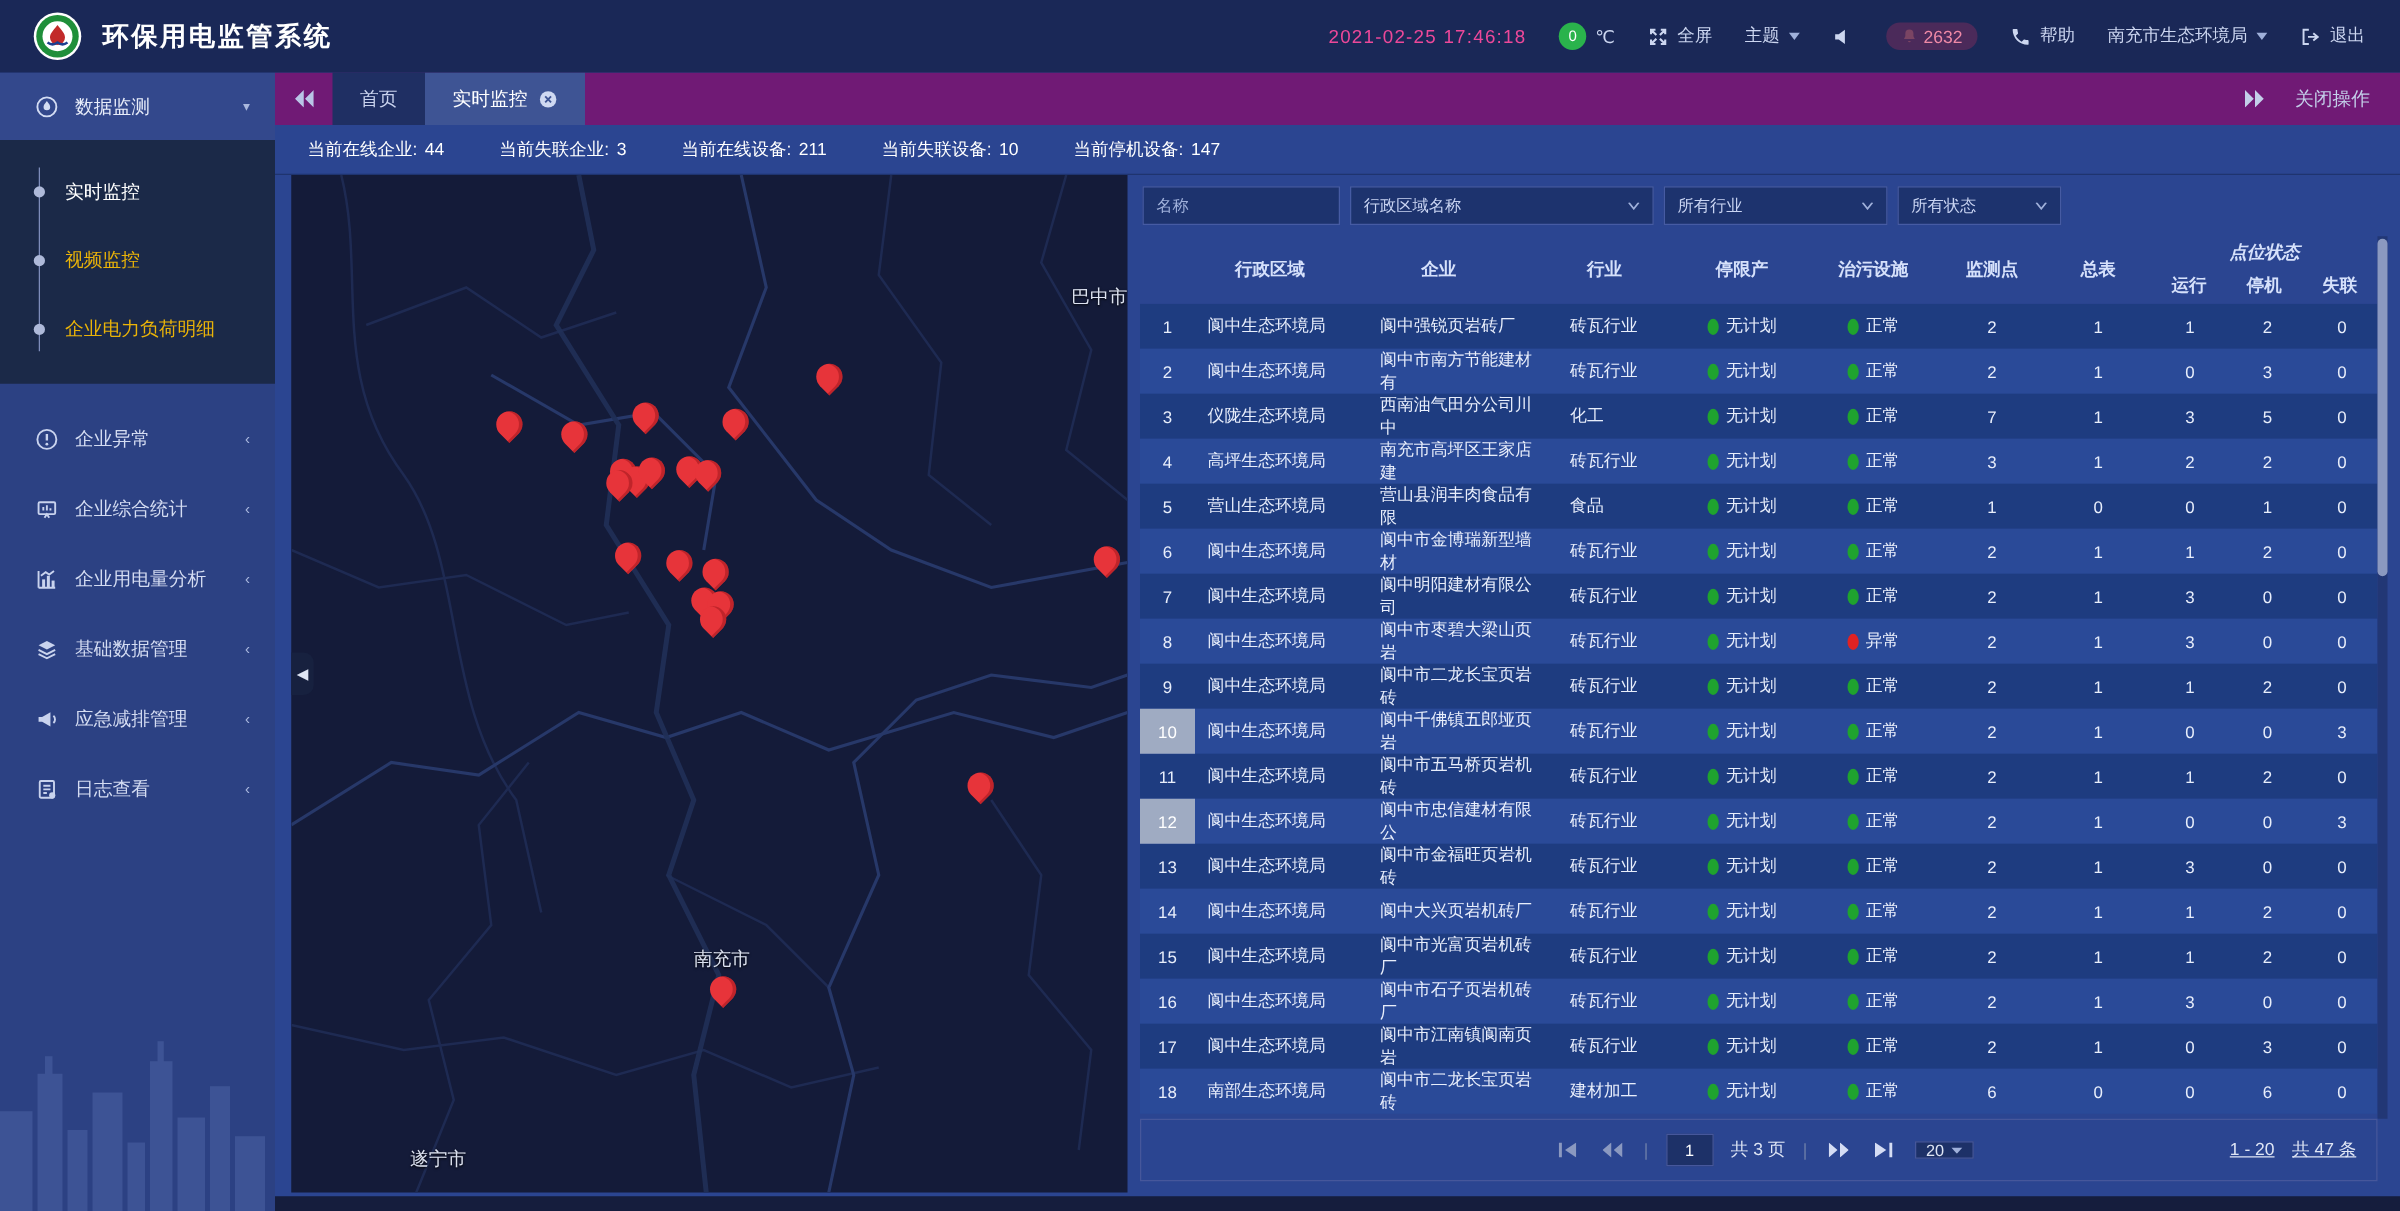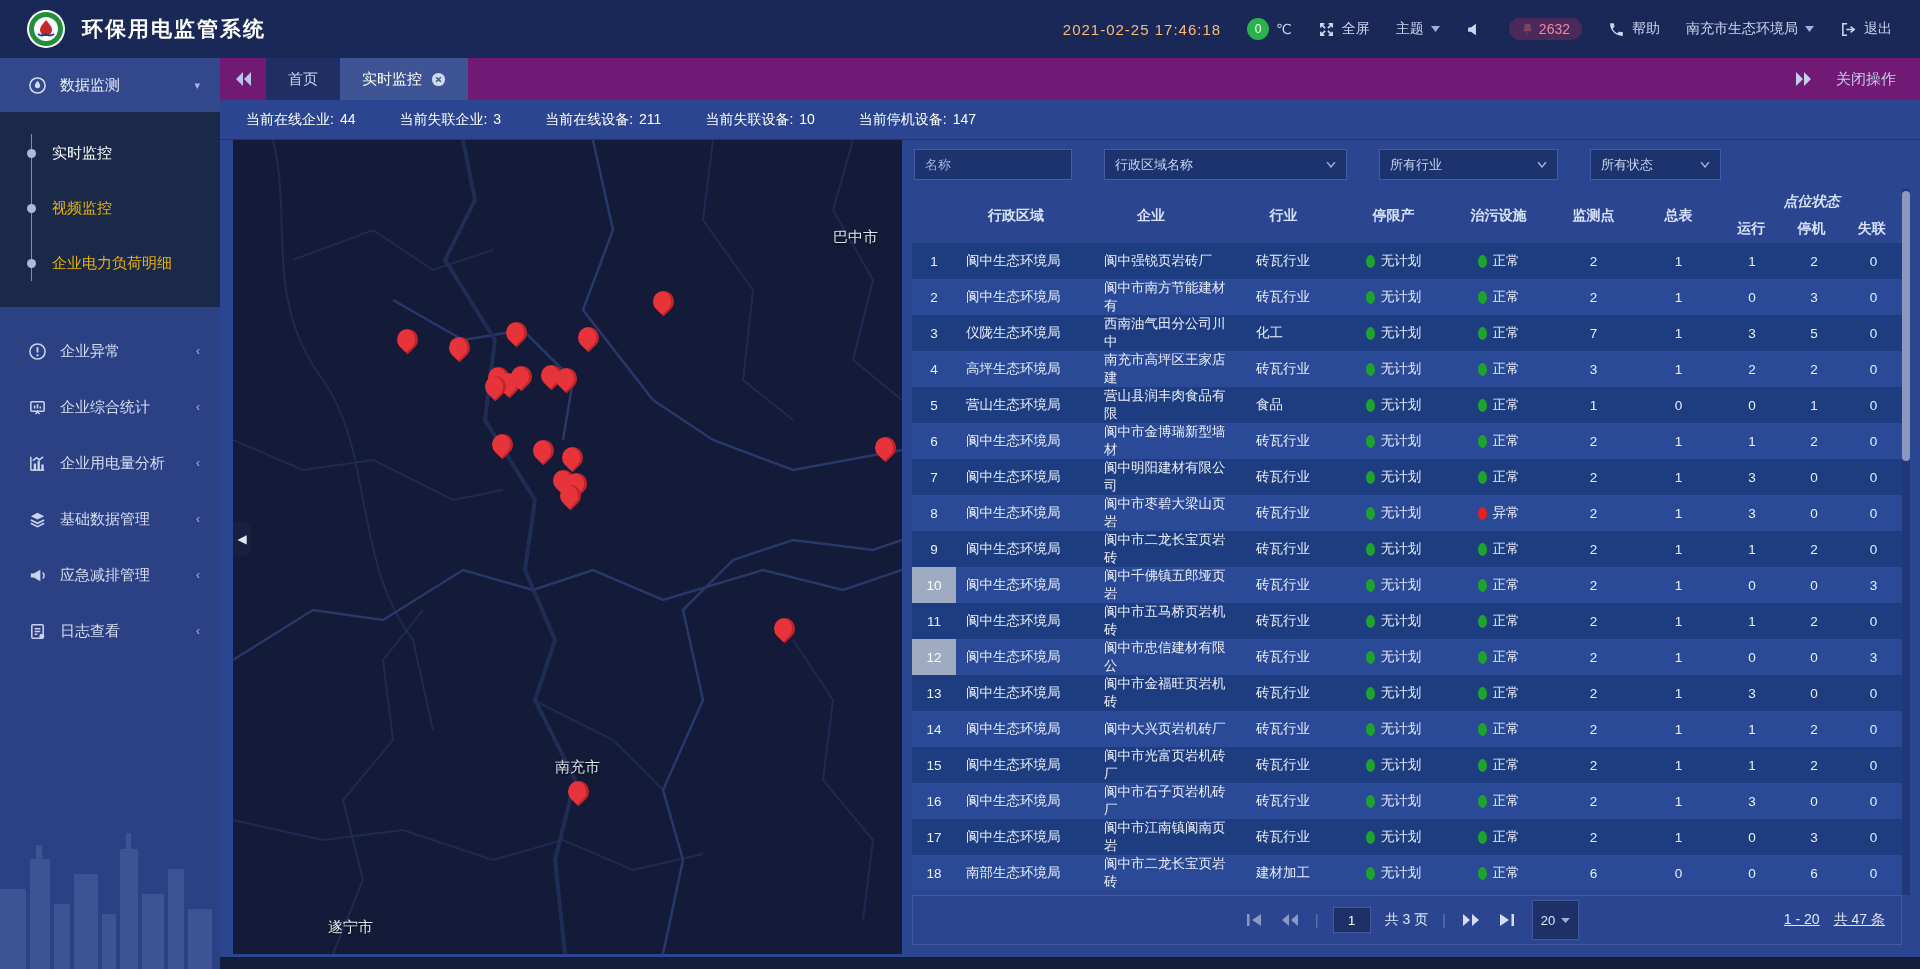--- a/index.html
+++ b/index.html
@@ -7,21 +7,21 @@
     font-family:"Liberation Sans","DejaVu Sans",sans-serif; background:#2b4591; }
 
   
   .header { position:absolute; left:0; top:0; width:1920px; height:58px;
     background:#1a2857; display:flex; align-items:center; z-index:20; }
   .logo { width:40px; height:40px; margin-left:26px; flex:0 0 auto; }
   .app-title { color:#fff; font-size:21px; font-weight:bold; letter-spacing:2px; margin-left:16px; }
   .hright { margin-left:auto; display:flex; align-items:center; gap:26px; padding-right:28px;
     color:#ccd6f0; font-size:14px; }
   .hitem { display:flex; align-items:center; gap:7px; cursor:pointer; white-space:nowrap; }
-  .datetime { font-size:15px; color:#fdba74; letter-spacing:1px;text-align:center; }
+  .datetime { font-size:15px; color:#ec4899; letter-spacing:1px;text-align:center; }
   .temp-badge { width:22px; height:22px; border-radius:50%; background:#2ab34c; color:#fff;
     font-size:12px; display:flex; align-items:center; justify-content:center; }
   .caret { color:#9fb0da; font-size:10px; }
   .notif-pill { display:flex; align-items:center; gap:5px; background:rgba(150,45,95,.40);
     border-radius:12px; padding:3px 12px; color:#ef89a6; font-size:14px; }
   .hicon { width:17px; height:17px; color:#ccd6f0; }
 
   
   .sidebar { position:absolute; left:0; top:58px; width:220px; height:911px;
     background:#2c4183; z-index:10; overflow:hidden; }
@@ -71,21 +71,21 @@
   .city-label { position:absolute; color:#dde3f1; font-size:15px; text-shadow:0 1px 2px #000; }
   .pin { position:absolute; width:21px; height:21px; background:#e7343a;
     border-radius:50% 50% 50% 0; transform:rotate(-45deg);
     box-shadow:inset -2px -2px 0 rgba(120,10,15,.35); cursor:pointer; }
   .map-handle { position:absolute; left:0; top:382px; width:18px; height:34px;
     background:#17213f; border-radius:0 8px 8px 0; display:flex; align-items:center;
     justify-content:center; color:#dfe6f5; font-size:12px; cursor:pointer; z-index:5; }
 
   
   .panel { position:absolute; left:692px; top:0; width:998px; height:814px; }
-  .filters { position:absolute; left:2px; top:9px; display:flex; gap:32px;border-radius:12px; }
+  .filters { position:absolute; left:2px; top:9px; display:flex; gap:8px;border-radius:12px; }
   .fbox { height:31px; background:#1d336e; border:1px solid #465ba3; color:#c9d4f2; font-size:13px;
     display:flex; align-items:center; padding:0 10px; }
   .fbox input { background:transparent; border:none; outline:none; color:#c9d4f2; font-size:13px;
     width:100%; font-family:inherit; }
   .fbox input::placeholder { color:#9fb0da; }
   .fsel { justify-content:space-between; cursor:pointer; }
   .fsel .caret { margin-left:12px; }
 
   
   .thead { position:absolute; left:0; top:49px; width:990px; height:54px; display:flex;
@@ -124,21 +124,21 @@
   
   .pager { position:absolute; left:0; top:755px; width:990px; height:50px;
     border:1px solid #46579b; display:flex; align-items:center; color:#dfe6f5; font-size:14px; }
   .pg-center { position:absolute; left:330px; display:flex; align-items:center; gap:14px; }
   .pg-btn { width:22px; height:18px; color:#8b99c0; cursor:pointer; display:flex;
     align-items:center; justify-content:center; }
   .pg-btn.lite { color:#d5ddf4; }
   .pg-sep { color:#6b7ca8; }
   .pg-input { width:38px; height:26px; background:#1d3168; border:1px solid #46579b;
     color:#fff; text-align:center; font-size:13px; outline:none; font-family:inherit; }
-  .pg-size { height:40px; background:#1d3168; border:1px solid #46579b; display:flex;
+  .pg-size { height:14px; background:#1d3168; border:1px solid #46579b; display:flex;
     align-items:center; gap:6px; padding:0 8px; font-size:13px; cursor:pointer; }
   .pg-right { margin-left:auto; padding-right:16px; display:flex; gap:14px;text-decoration:underline; }
 </style>
 </head>
 <body>
 
 <div class="header">
   <svg class="logo" viewBox="0 0 40 40">
     <circle cx="20" cy="20" r="19" fill="#ffffff"></circle>
     <circle cx="20" cy="20" r="17" fill="#1f8f3a"></circle>
@@ -363,21 +363,21 @@
         </g>
         <g stroke="#273869" stroke-width="2.5">
           <path d="M0,520 L80,470 L150,480 L230,430 L300,450 L360,430 L430,460 L530,430 L610,450 L669,430"></path>
           <path d="M360,0 L380,90 L350,170 L420,260 L480,300 L560,330 L669,310"></path>
           <path d="M430,814 L450,720 L430,650 L470,560 L450,470 L500,420 L560,400 L640,410 L669,400"></path>
           <path d="M160,160 L230,200 L290,190 L340,240 L330,300"></path>
         </g>
         <path d="M230,0 L242,60 L212,120 L262,200 L252,280 L302,360 L292,430 L322,500 L302,560 L342,640 L322,720 L332,814" stroke="#203058" stroke-width="4" opacity="0.9"></path>
       </svg>
       <div>
-  <span class="city-label" style="left: 600px; top: 88px;">巴中市</span>
+  <span class="city-label" style="left: 624px; top: 88px;">巴中市</span>
 
   <span class="city-label" style="left: 322px; top: 618px;">南充市</span>
 
   <span class="city-label" style="left: 95px; top: 778px;">遂宁市</span>
 </div>
       <div>
   <span class="pin" style="left: 164px; top: 189px;"></span>
 
   <span class="pin" style="left: 216px; top: 197px;"></span>
 

